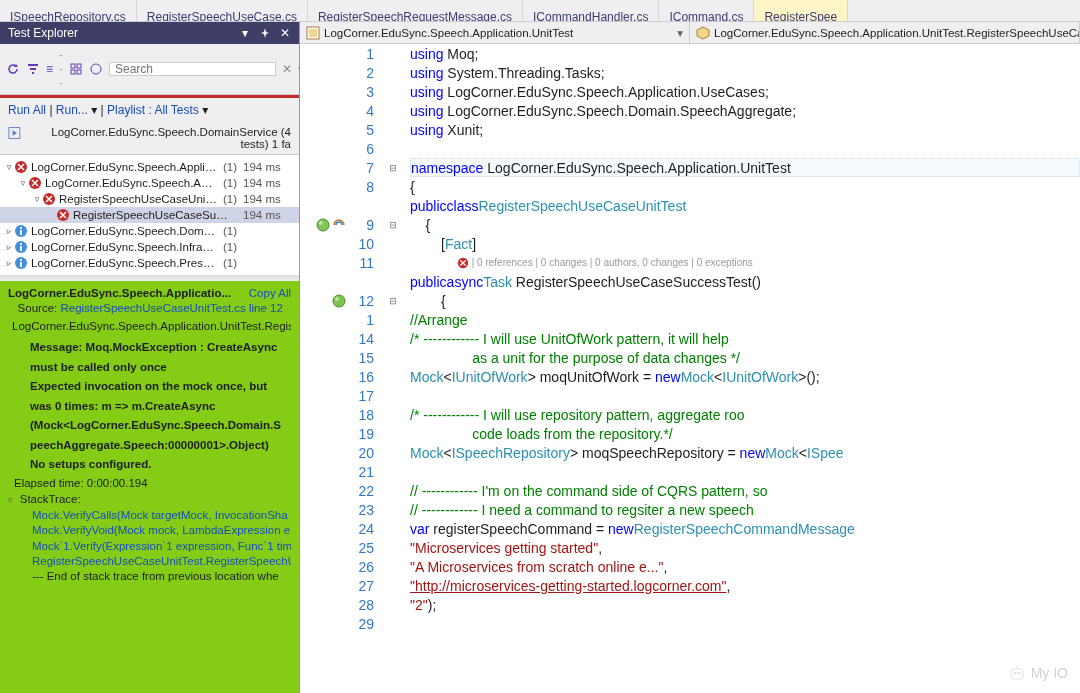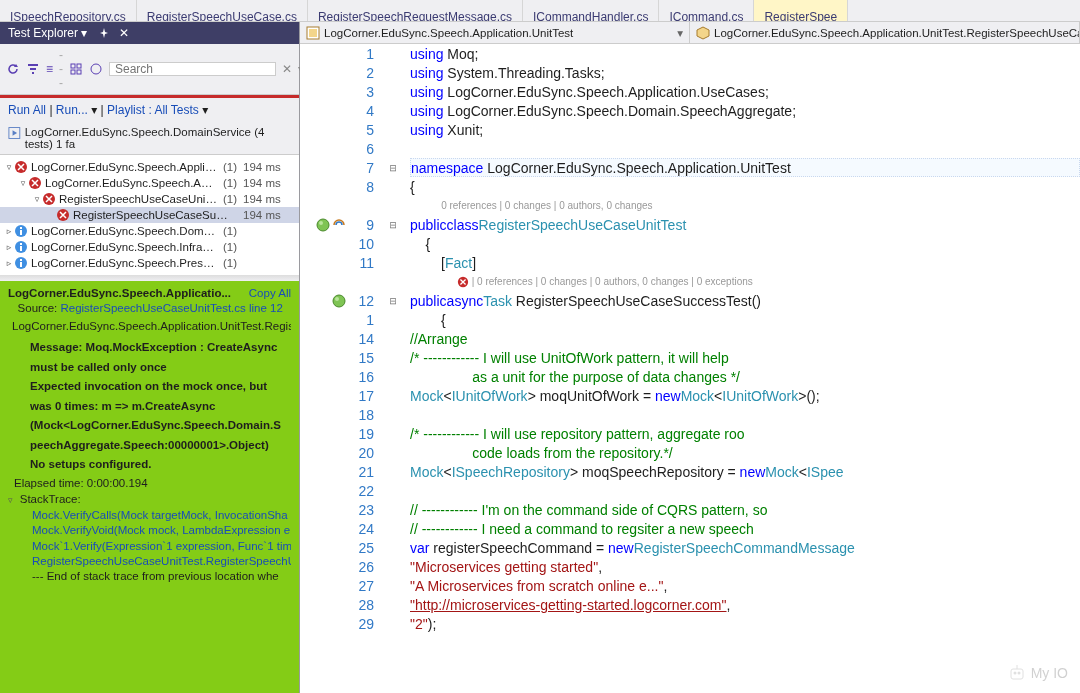--- a/index.html
+++ b/index.html
@@ -6,30 +6,30 @@
   body { width: 1080px; height: 693px; overflow: hidden; display: flex; flex-direction: column; background: #fff; font-size: 12px; color: #1e1e1e; }
 
   .tabbar { display: flex; height: 22px; background: #efeff2; border-bottom: 1px solid #ccc; overflow: hidden; white-space: nowrap; }
   .tab { padding: 10px 10px; color: #3b3b72; border-right: 1px solid #d6d6d6; font-size: 12px; cursor: pointer; }
   .tab.active { background: #fff6c7; }
 
   .main { display: flex; flex: 1; min-height: 0; }
 
   
   .left { width: 300px; display: flex; flex-direction: column; border-right: 1px solid #9a9a9f; background: #efeff2; }
-  .panel-title { background: #3e3e66; color: #fff; padding: 4px 8px; display: flex; align-items: center; font-size: 12px; }
+  .panel-title { background: #3e3e66; color: #fff; padding: 4px 8px; display: flex; align-items: center; justify-content: space-between; font-size: 12px; }
   .title-icons { display: flex; gap: 8px; }
   .ticon { width: 12px; height: 12px; display: inline-flex; align-items: center; justify-content: center; }
 
   .toolbar { display: flex; align-items: center; padding: 4px 6px; gap: 6px; background: #efeff2; border-bottom: 1px solid #ccc; }
   .toolbar .tbtn { width: 18px; height: 18px; display: inline-flex; align-items: center; justify-content: center; color: #5a3fb3; cursor: pointer; }
   .search-field { flex: 1; border: 1px solid #ccc; padding: 2px 5px; height: 14px; font-size: 12px; color: #701a75; }
   .run-row { padding: 5px 8px; font-size: 12px; }
   .run-row a { color: #184db8; text-decoration: none; }
-  .run-status { padding: 4px 8px; font-size: 11.5px; display: flex; gap: 4px; color: #1e1e1e; border-bottom: 1px solid #ccc; }
+  .run-status { padding: 4px 8px; font-size: 11.5px; display: flex; gap: 4px; color: #1e1e1e; border-bottom: 1px solid #ccc; text-align: right; }
   .run-status .icon-run { width: 14px; height: 14px; }
 
   .tree { padding: 4px 0; font-size: 11.5px; overflow: hidden; background: #fff; }
   .tree-row { display: flex; align-items: center; padding: 1px 6px 1px 4px; white-space: nowrap; }
   .tree-row.selected { background: #cfd5e7; }
   .tree-row .expander { width: 10px; text-align: center; color: #555; font-size: 9px; }
   .tree-row .indent { flex-shrink: 0; }
   .tree-row .icon-fail { width: 14px; height: 14px; margin-right: 3px; flex-shrink: 0; }
   .tree-row .icon-blue { width: 14px; height: 14px; margin-right: 3px; flex-shrink: 0; }
   .tree-row .label { flex: 1; overflow: hidden; text-overflow: ellipsis; }
@@ -524,21 +524,20 @@
         </div>
       <div class="code-lines" id="code-lines">
           <div class="code-row"><span class="kw">using</span> Moq;</div>
           <div class="code-row"><span class="kw">using</span> System.Threading.Tasks;</div>
           <div class="code-row"><span class="kw">using</span> LogCorner.EduSync.Speech.Application.UseCases;</div>
           <div class="code-row"><span class="kw">using</span> LogCorner.EduSync.Speech.Domain.SpeechAggregate;</div>
           <div class="code-row"><span class="kw">using</span> Xunit;</div>
           <div class="code-row"></div>
           <div class="code-row curr"><span class="kw">namespace</span> LogCorner.EduSync.Speech.Application.UnitTest</div>
           <div class="code-row">{</div>
-          <div class="code-row">&nbsp;&nbsp;&nbsp;&nbsp;&nbsp;&nbsp;&nbsp;&nbsp;<span class="refhint">0 references | 0 changes | 0 authors, 0 changes</span></div>
           <div class="code-row">    <span class="kw">public</span> <span class="kw">class</span> <span class="type">RegisterSpeechUseCaseUnitTest</span></div>
           <div class="code-row">    {</div>
           <div class="code-row">        [<span class="type">Fact</span>]</div>
           <div class="code-row">&nbsp;&nbsp;&nbsp;&nbsp;&nbsp;&nbsp;&nbsp;&nbsp;&nbsp;&nbsp;&nbsp;&nbsp;<span class="fail-badge"><svg width="12" height="12" viewBox="0 0 14 14">
                 <circle cx="7" cy="7" r="6" fill="#c62b2b"></circle>
                 <path d="M4 4 L10 10 M10 4 L4 10" stroke="#fff" stroke-width="1.5"></path>
               </svg></span> <span class="refhint">| 0 references | 0 changes | 0 authors, 0 changes | 0 exceptions</span></div>
           <div class="code-row">        <span class="kw">public</span> <span class="kw">async</span> <span class="type">Task</span> RegisterSpeechUseCaseSuccessTest()</div>
           <div class="code-row">        {</div>
           <div class="code-row">            <span class="comment">//Arrange</span></div>

